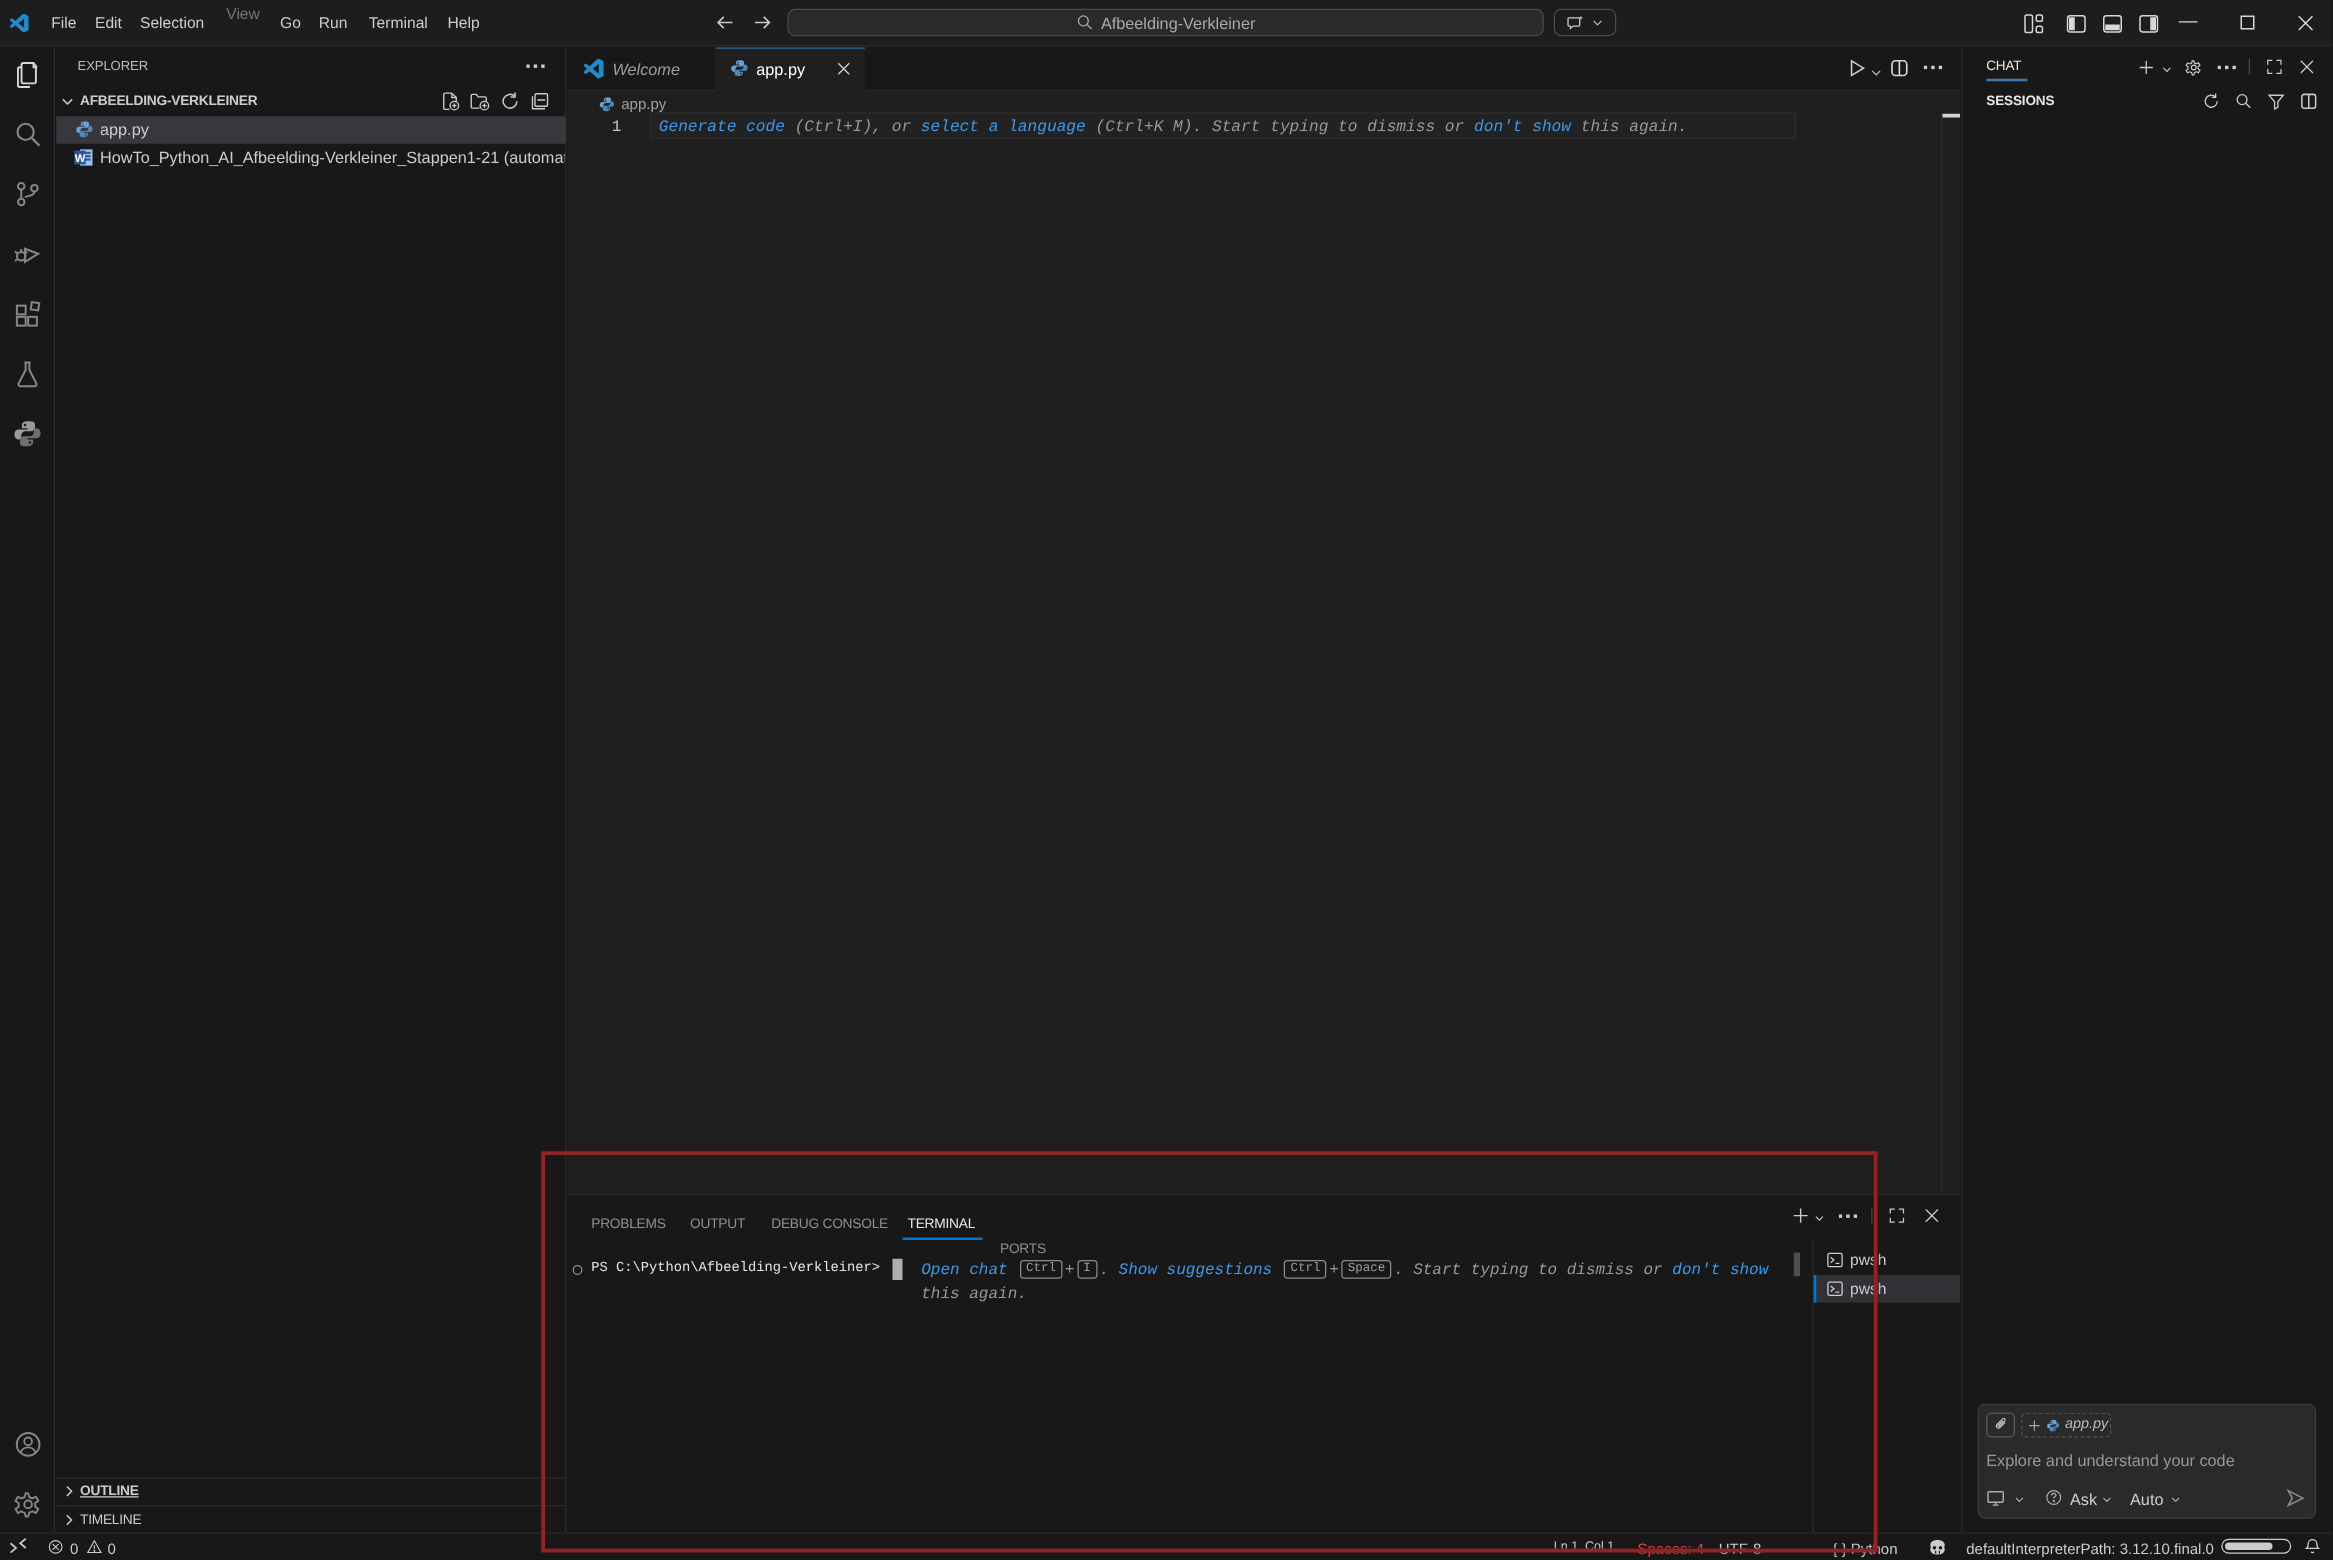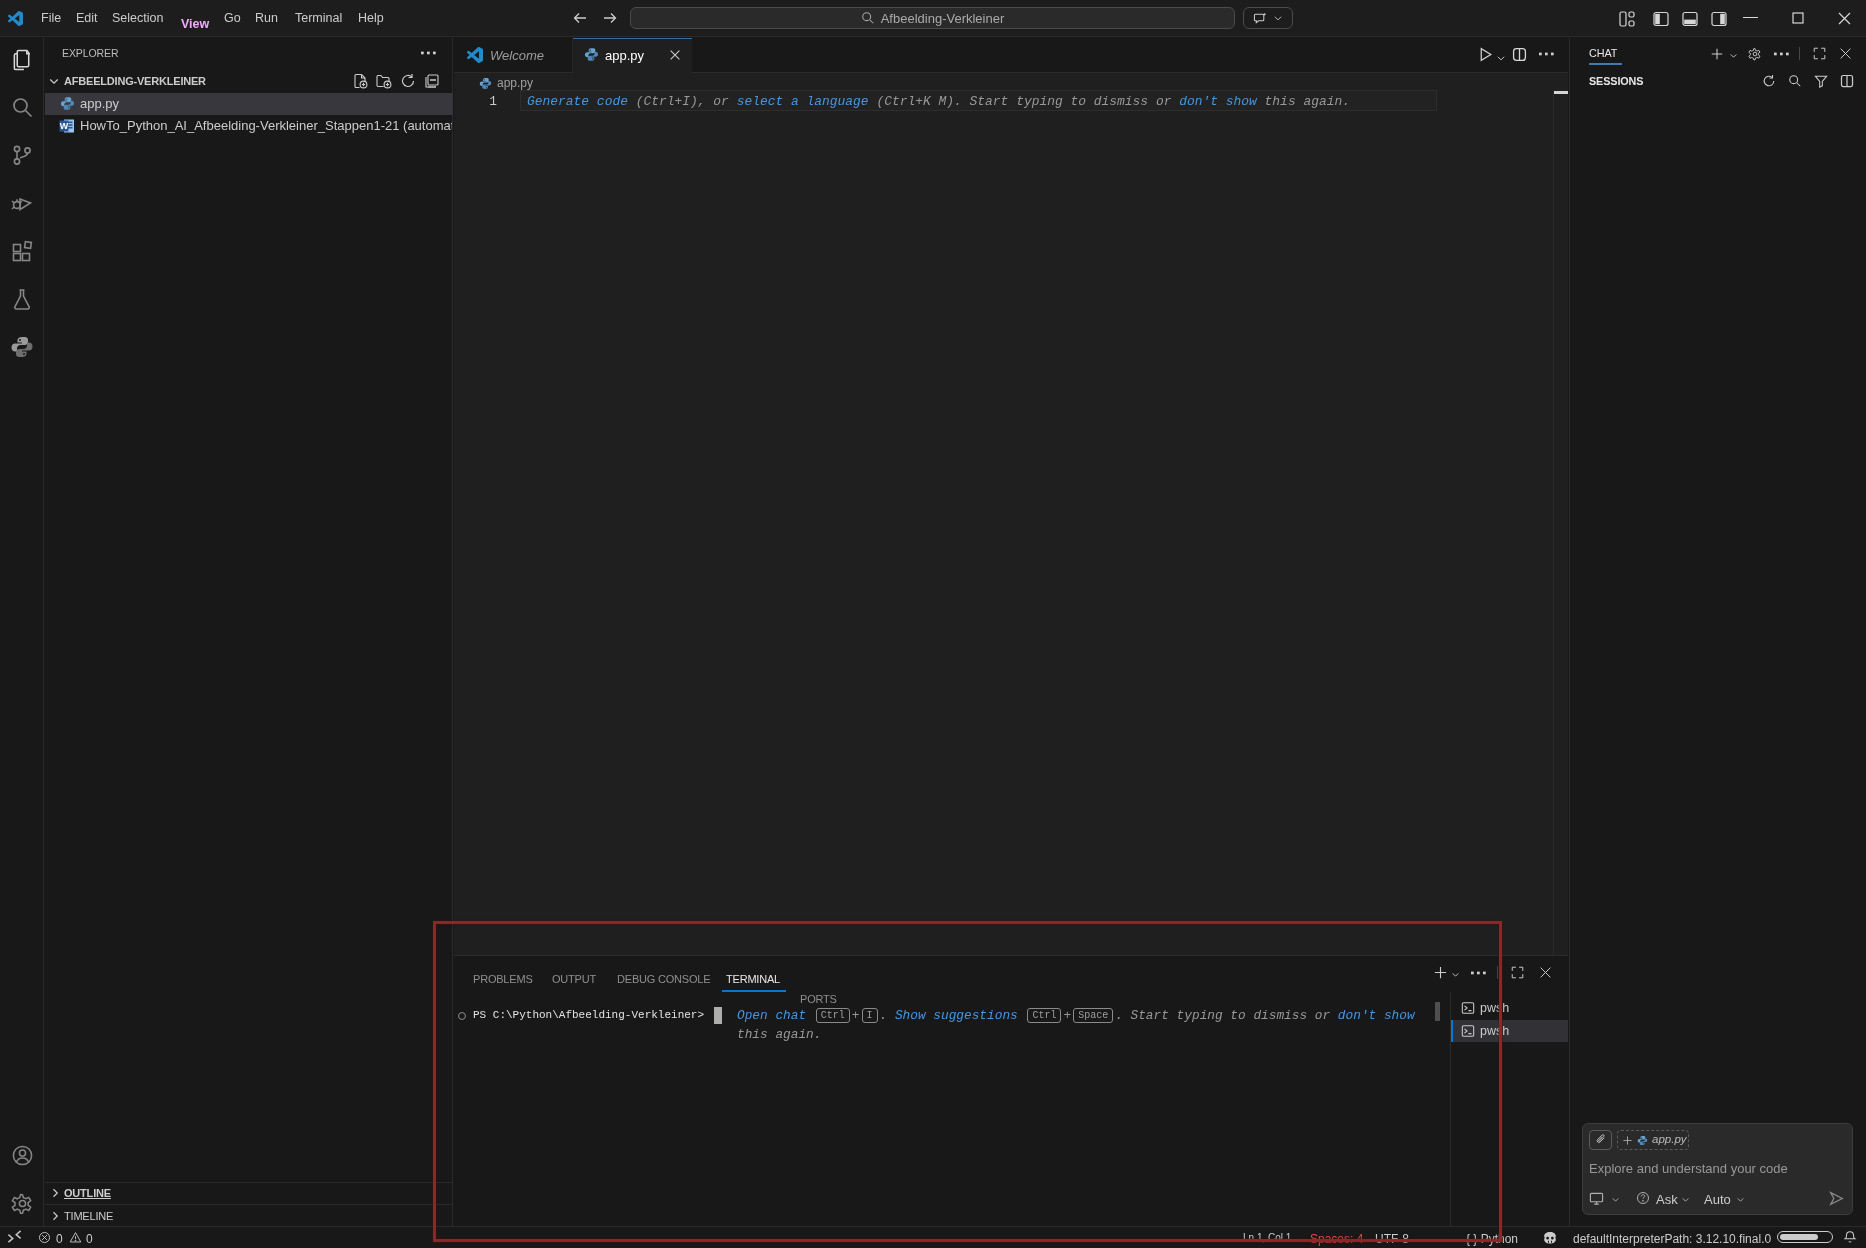--- a/index.html
+++ b/index.html
@@ -14,21 +14,21 @@
 <body>
 <div id="root">
 
 <div class="abs" id="titlebar" style="left:0;top:0;width:1866px;height:37px;background:#1d1d1d;border-bottom:1px solid #2b2b2b;"></div>
 <svg class="abs" style="left:8px;top:11px;" width="15" height="15" viewBox="0 0 100 100">
   <path fill="#2489ca" d="M96.5 10.6 75.7.6a6.2 6.2 0 0 0-7.1 1.2L29.1 37.9 11.9 24.8a4.2 4.2 0 0 0-5.3.2L1 30.1a4.2 4.2 0 0 0 0 6.2l14.9 13.6L1 63.6a4.2 4.2 0 0 0 0 6.2l5.6 5.1a4.2 4.2 0 0 0 5.3.2l17.2-13.1 39.5 36.1a6.2 6.2 0 0 0 7.1 1.2l20.8-10a6.2 6.2 0 0 0 3.5-5.6V16.2a6.2 6.2 0 0 0-3.5-5.6zM75 73.3 45.1 50 75 26.7z"></path>
 </svg>
 <div class="abs" style="left:41px;top:11px;font-size:12.5px;color:#cccccc;">File</div>
 <div class="abs" style="left:76px;top:11px;font-size:12.5px;color:#cccccc;text-align:center;">Edit</div>
 <div class="abs" style="left:112px;top:11px;font-size:12.5px;color:#cccccc;">Selection</div>
-<div class="abs" style="left:181px;top:17px;font-size:12.5px;color:#f0abfc;font-weight:bold;">View</div>
+<div class="abs" style="left:181px;top:4px;font-size:12.5px;color:#737373;">View</div>
 <div class="abs" style="left:224px;top:11px;font-size:12.5px;color:#cccccc;">Go</div>
 <div class="abs" style="left:255px;top:11px;font-size:12.5px;color:#cccccc;">Run</div>
 <div class="abs" style="left:295px;top:11px;font-size:12.5px;color:#cccccc;">Terminal</div>
 <div class="abs" style="left:358px;top:11px;font-size:12.5px;color:#cccccc;">Help</div>
 
 <svg class="abs" style="left:572px;top:10px;" width="16" height="16" viewBox="0 0 16 16" fill="none" stroke="#cccccc" stroke-width="1.3">
       <path d="M14 8H2.5M7 3.5 2.5 8 7 12.5"></path>
     </svg>
 <svg class="abs" style="left:602px;top:10px;" width="16" height="16" viewBox="0 0 16 16" fill="none" stroke="#cccccc" stroke-width="1.3">
       <path d="M2 8h11.5M9 3.5 13.5 8 9 12.5"></path>

